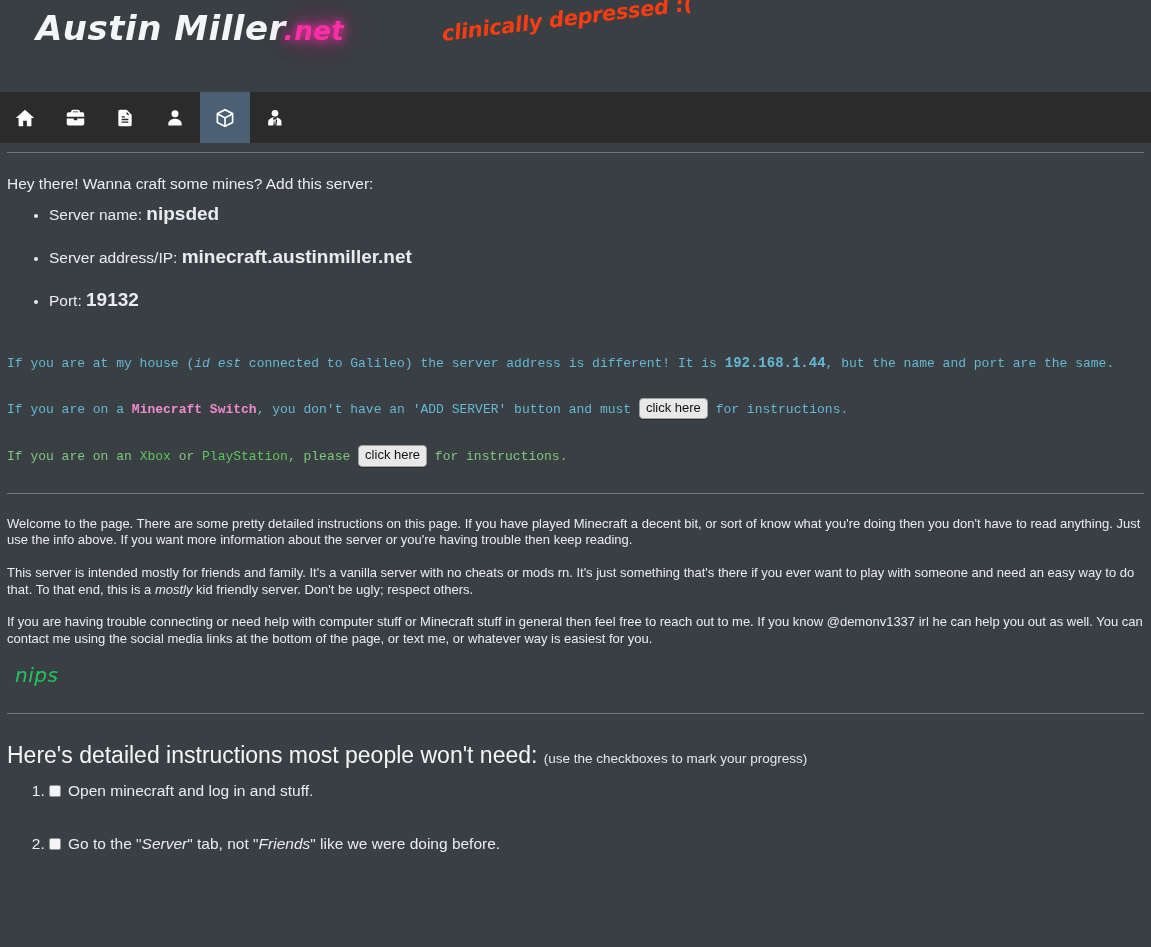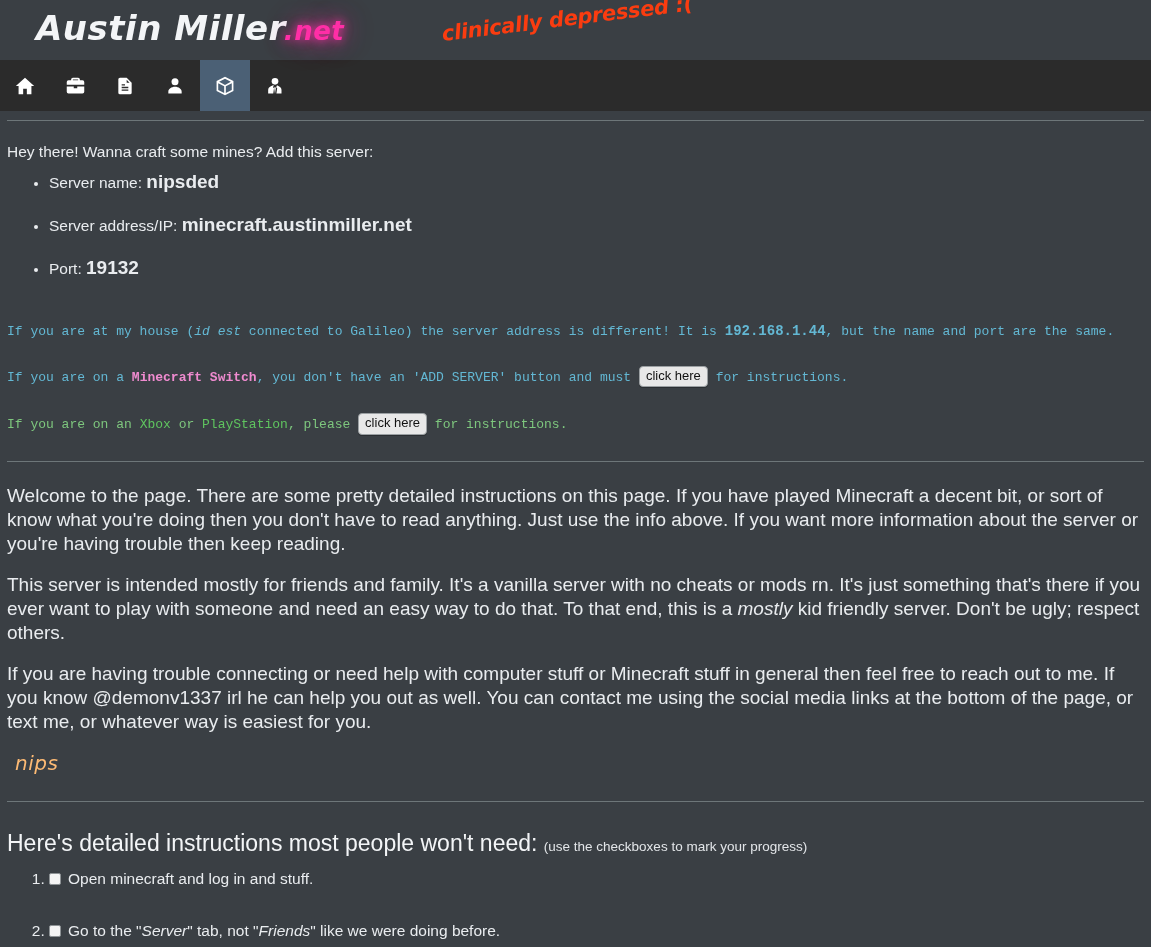--- a/index.html
+++ b/index.html
@@ -11,21 +11,21 @@
   body {
     background: #3a3f44;
     font-family: "Liberation Sans", sans-serif;
     color: #e9ecef;
     -webkit-font-smoothing: antialiased;
   }
 
   
   .masthead {
     position: relative;
-    height: 60px;
+    height: 92px;
     background: #3a3f44;
     overflow: visible;
   }
   .logo {
     position: absolute;
     left: 36px; top: 8px;
     font-family: "DejaVu Sans", sans-serif;
     font-size: 34px;
     font-style: italic;
     font-weight: 700;
@@ -128,33 +128,33 @@
     box-shadow: 0 1px 0 rgba(0,0,0,.25);
   }
 
   hr.sep {
     border: 0;
     border-top: 1px solid #6d7679;
     margin: 0;
   }
 
   p.body-text {
-    font-size: 19px;
+    font-size: 13px;
     line-height: 1.28;
     margin: 0 0 16px 0;
     color: #e9ecef;
   }
   p.body-text em { font-style: italic; }
 
   .signature {
     font-family: "DejaVu Sans", sans-serif;
     font-style: italic;
     font-size: 20px;
     margin: 6px 0 0 8px;
-    color: #fdba74;
+    color: #22c55e;
     letter-spacing: 0.5px;
   }
 
   h2.section-title {
     font-size: 23px;
     font-weight: 400;
     margin: 0;
     color: #f3f5f7;
   }
   h2.section-title .hint {

